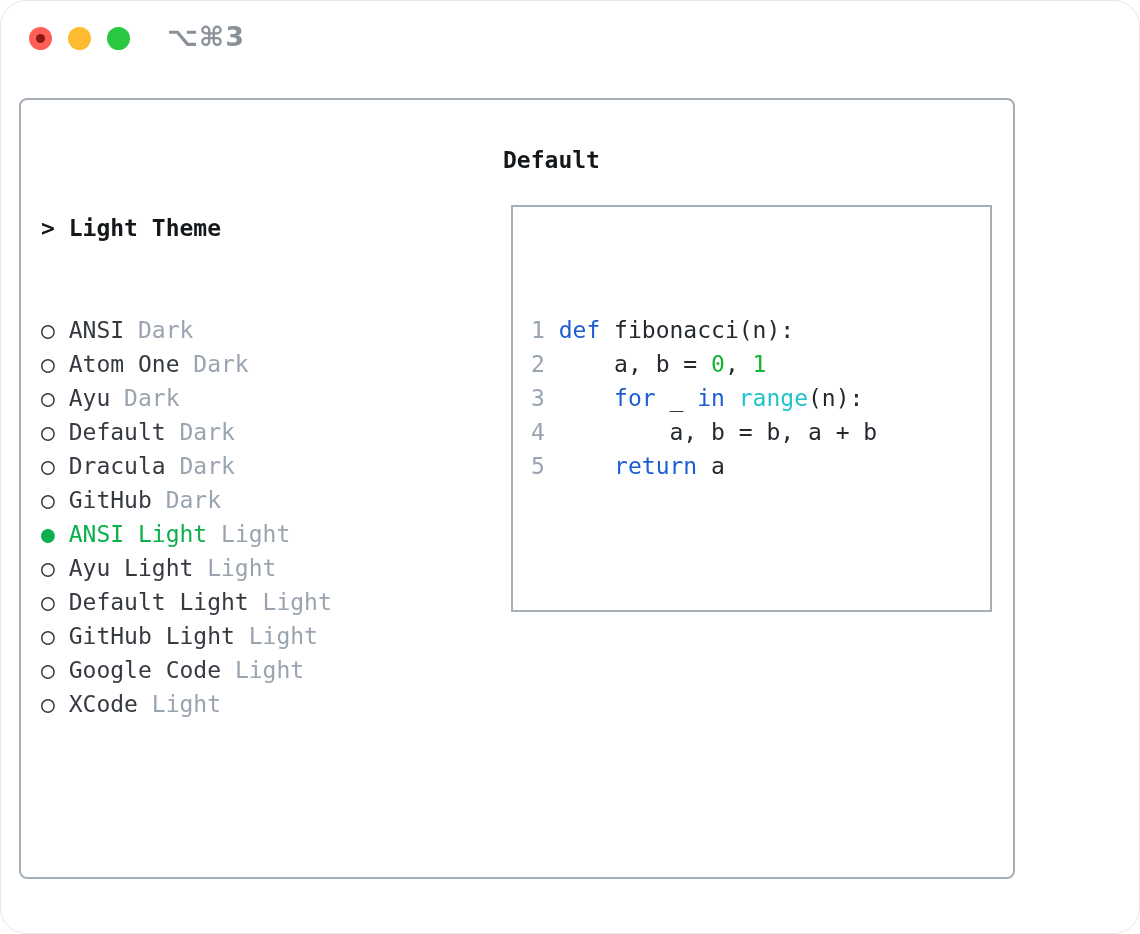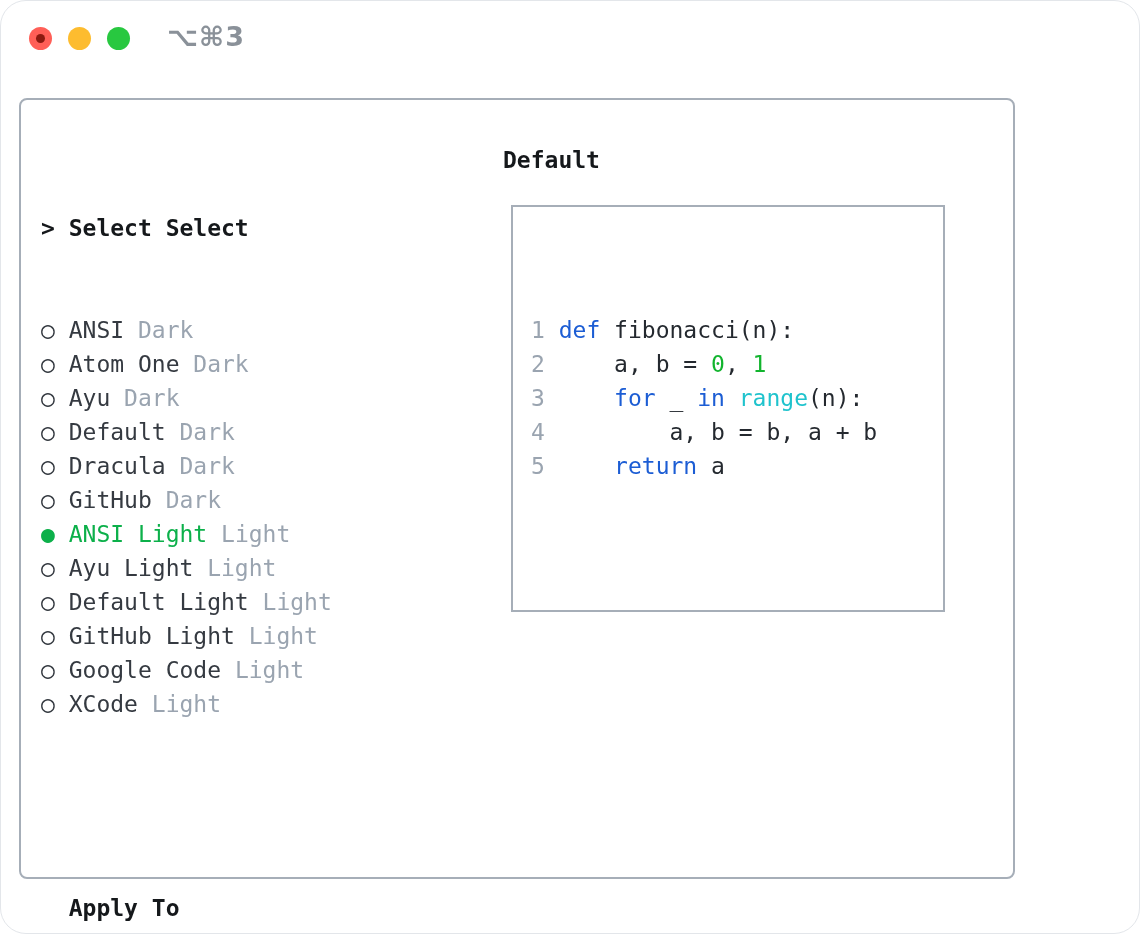--- a/index.html
+++ b/index.html
@@ -32,21 +32,21 @@
   .theme-row .marker{color:var(--text-dark,#353a41);}
   .theme-row .nm{color:var(--text-dark,#353a41);margin-top:16px;}
   .theme-row.selected .nm,.theme-row.selected .marker{color:var(--accent-green,#0cb04a);}
   .variant{color:var(--muted-gray,#9aa4b0);margin-top:36px;}
   .spacer{height:34px;}
   .preview-header{
     position:absolute;left:482px;top:43px;height:34px;line-height:34px;
     font-size:23px;font-weight:bold;color:var(--header-black,#15181b);
   }
   .preview-panel{
-    position:absolute;left:490px;top:105px;width:434px;height:407px;
+    position:absolute;left:490px;top:105px;width:481px;height:407px;
     border:2px solid var(--panel-border,#a6aeb8);box-sizing:border-box;
     padding:38px 0 0 18px;white-space:pre;font-size:23px;line-height:34px;
     overflow:hidden;background:#ffffff;
   }
   .cline{height:34px;}
   .lnum{color:var(--muted-gray,#9aa4b0);}
   .tok-plain{color:#24292f;}
   .tok-keyword{color:var(--keyword-blue,#1c5dd4);}
   .tok-builtin{color:var(--builtin-cyan,#1fc3cd);margin-top:12px;}
   .tok-number{color:var(--number-green,#12b42e);}
@@ -61,24 +61,23 @@
         <span class="dot"></span>
       </span>
     <span class="light yellow"></span>
     <span class="light green"></span>
   </div>
   <span class="shortcut">⌥⌘3</span>
 
   <div class="frame">
 
     <div class="left-col">
-      <div class="row header-row"><span id="theme-header-prefix">&gt; </span><span>Select Select</span></div>
+      <div class="row header-row"><span id="theme-header-prefix">&gt; </span><span>Light Theme</span></div>
       <div id="theme-list"><div class="row theme-row"><span class="marker">○ </span><span class="nm">ANSI</span><span class="variant"> Dark</span></div><div class="row theme-row"><span class="marker">○ </span><span class="nm">Atom One</span><span class="variant"> Dark</span></div><div class="row theme-row"><span class="marker">○ </span><span class="nm">Ayu</span><span class="variant"> Dark</span></div><div class="row theme-row"><span class="marker">○ </span><span class="nm">Default</span><span class="variant"> Dark</span></div><div class="row theme-row"><span class="marker">○ </span><span class="nm">Dracula</span><span class="variant"> Dark</span></div><div class="row theme-row"><span class="marker">○ </span><span class="nm">GitHub</span><span class="variant"> Dark</span></div><div class="row theme-row selected"><span class="marker">● </span><span class="nm">ANSI Light</span><span class="variant"> Light</span></div><div class="row theme-row"><span class="marker">○ </span><span class="nm">Ayu Light</span><span class="variant"> Light</span></div><div class="row theme-row"><span class="marker">○ </span><span class="nm">Default Light</span><span class="variant"> Light</span></div><div class="row theme-row"><span class="marker">○ </span><span class="nm">GitHub Light</span><span class="variant"> Light</span></div><div class="row theme-row"><span class="marker">○ </span><span class="nm">Google Code</span><span class="variant"> Light</span></div><div class="row theme-row"><span class="marker">○ </span><span class="nm">XCode</span><span class="variant"> Light</span></div></div>
       <div class="spacer"></div>
-      <div class="row header-row"><span id="apply-header-prefix">  </span><span>Apply To</span></div>
       
       
       
     </div>
 
     <div class="preview-header">Default</div>
 
     <div class="preview-panel">
       <div id="code-lines"><div class="cline"><span class="lnum">1</span><span> </span><span class="tok-keyword">def</span><span class="tok-plain"> fibonacci(n):</span></div><div class="cline"><span class="lnum">2</span><span> </span><span class="tok-plain">    a, b = </span><span class="tok-number">0</span><span class="tok-plain">, </span><span class="tok-number">1</span></div><div class="cline"><span class="lnum">3</span><span> </span><span class="tok-plain">    </span><span class="tok-keyword">for</span><span class="tok-plain"> _ </span><span class="tok-keyword">in</span><span class="tok-plain"> </span><span class="tok-builtin">range</span><span class="tok-plain">(n):</span></div><div class="cline"><span class="lnum">4</span><span> </span><span class="tok-plain">        a, b = b, a + b</span></div><div class="cline"><span class="lnum">5</span><span> </span><span class="tok-plain">    </span><span class="tok-keyword">return</span><span class="tok-plain"> a</span></div></div>
       <div class="cline"></div>

